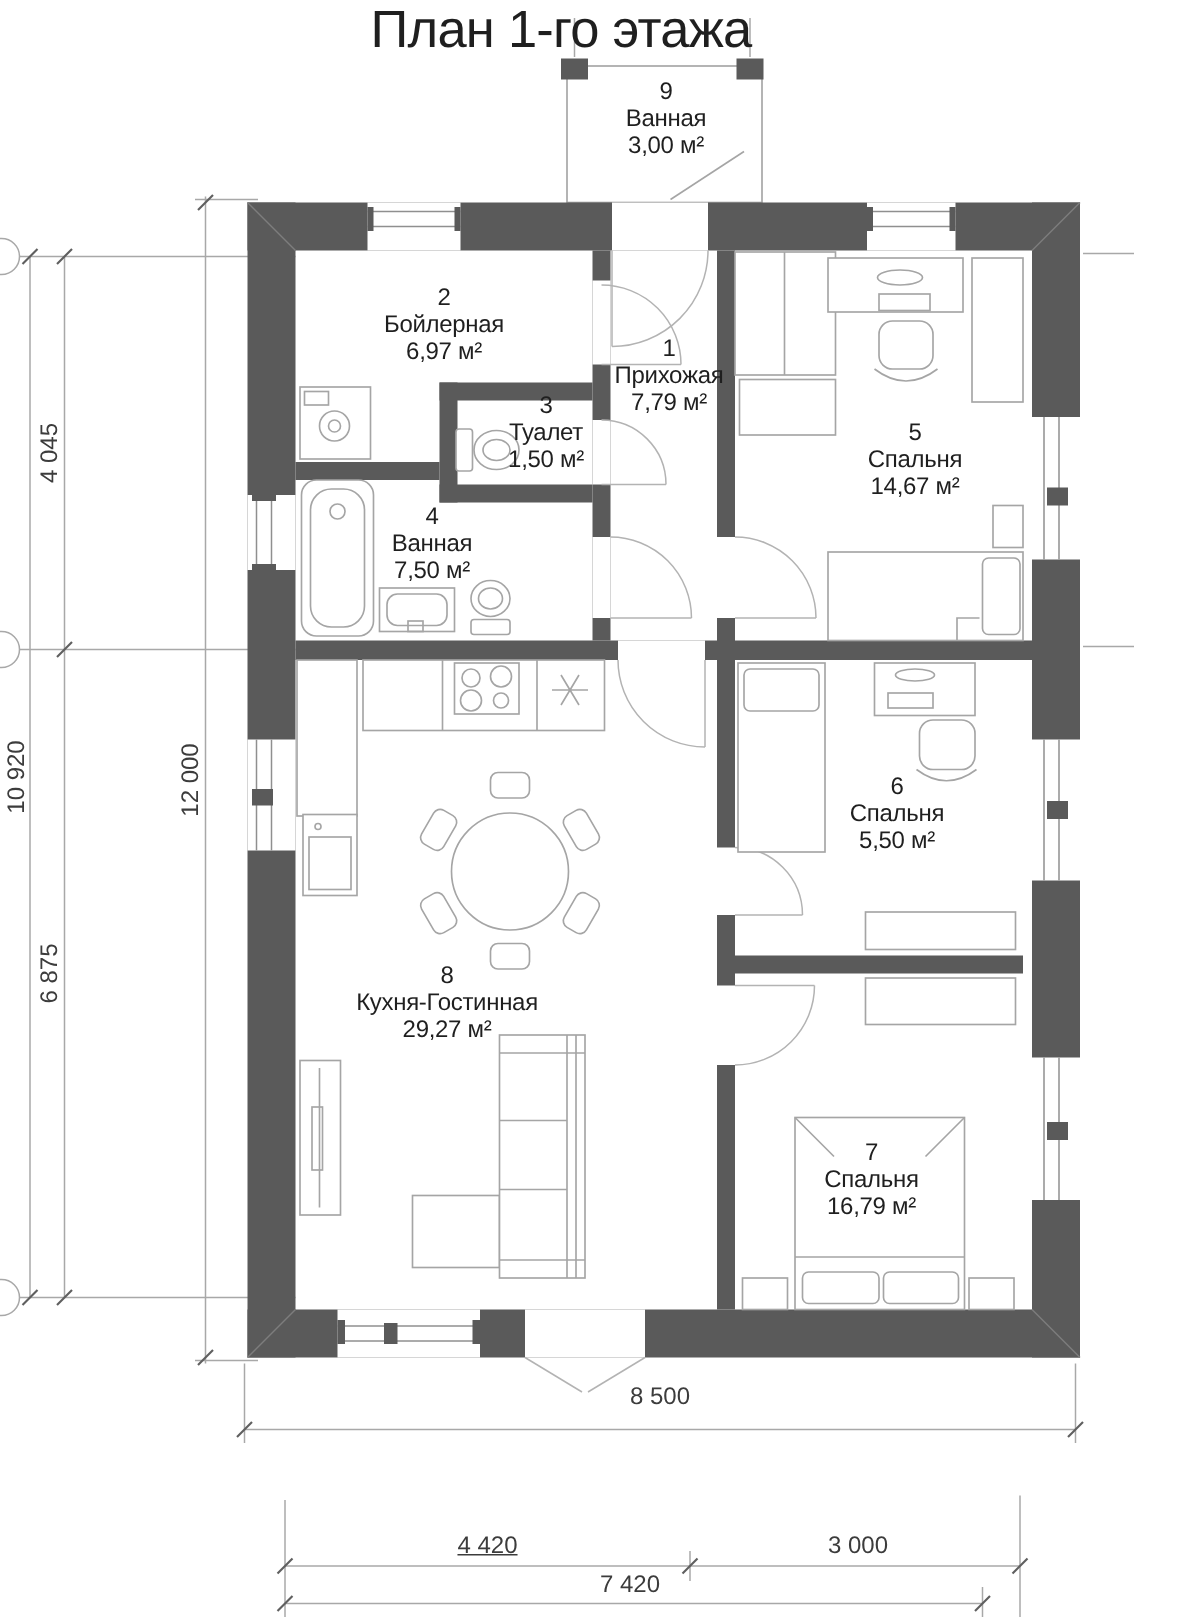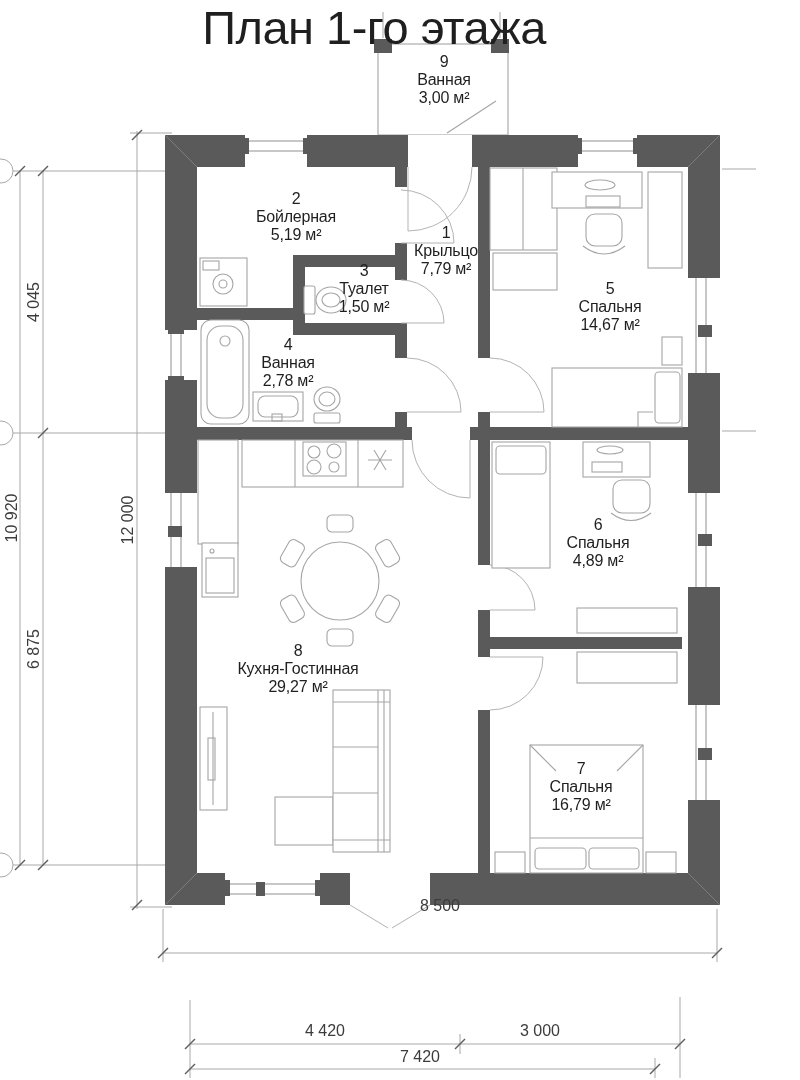--- a/index.html
+++ b/index.html
@@ -14,21 +14,21 @@
   .fur{fill:none;stroke:var(--furniture);stroke-width:1.1;}
   .furw{fill:#ffffff;stroke:var(--furniture);stroke-width:1.1;}
   .glyph{stroke:#8f8f8f;stroke-width:1;fill:none;}
   .mull{fill:var(--wall);}
   .door{stroke:#b3b3b3;stroke-width:1;fill:none;}
   .dim{stroke:var(--dimension);stroke-width:1;fill:none;}
   .tick{stroke:#5f5f5f;stroke-width:1.4;fill:none;}
   .miter{stroke:#7d7d7d;stroke-width:1;}
   .bubble{fill:#fff;stroke:var(--dimension);stroke-width:1;}
   .title{position:absolute;left:374px;top:0px;transform:translateX(-50%);
-         font-size:47px;letter-spacing:-0.5px;white-space:nowrap;}
+         font-size:35px;letter-spacing:-0.5px;white-space:nowrap;}
   .room-label{position:absolute;transform:translateX(-50%);text-align:center;
               font-size:16px;line-height:18px;letter-spacing:-0.2px;white-space:nowrap;}
   .dim-label{position:absolute;font-size:16px;color:#3c3c3c;white-space:nowrap;
              transform:translate(-50%,-50%);}
   .dim-label.vert{transform:translate(-50%,-50%) rotate(-90deg);}
 </style>
 </head>
 <body>
 
 <div class="page">
@@ -353,47 +353,47 @@
         <line class="fur" x1="333" y1="747" x2="378" y2="747"></line>
         <line class="fur" x1="333" y1="793" x2="378" y2="793"></line>
       </g>
     </g>
   </svg>
 
   <div class="title">План 1-го этажа</div>
 
   <div class="room-label" style="left:446px;top:224px;">
     <div>1</div>
-    <div>Крыльцо</div>
+    <div>Прихожая</div>
     <div>7,79 м²</div>
   </div>
   <div class="room-label" style="left:296px;top:190px;">
     <div>2</div>
     <div>Бойлерная</div>
-    <div>5,19 м²</div>
+    <div>6,97 м²</div>
   </div>
   <div class="room-label" style="left:364px;top:262px;">
     <div>3</div>
     <div>Туалет</div>
     <div>1,50 м²</div>
   </div>
   <div class="room-label" style="left:288px;top:336px;">
     <div>4</div>
     <div>Ванная</div>
-    <div>2,78 м²</div>
+    <div>7,50 м²</div>
   </div>
   <div class="room-label" style="left:610px;top:280px;">
     <div>5</div>
     <div>Спальня</div>
     <div>14,67 м²</div>
   </div>
   <div class="room-label" style="left:598px;top:516px;">
     <div>6</div>
     <div>Спальня</div>
-    <div>4,89 м²</div>
+    <div>5,50 м²</div>
   </div>
   <div class="room-label" style="left:581px;top:760px;">
     <div>7</div>
     <div>Спальня</div>
     <div>16,79 м²</div>
   </div>
   <div class="room-label" style="left:298px;top:642px;">
     <div>8</div>
     <div>Кухня-Гостинная</div>
     <div>29,27 м²</div>
@@ -401,17 +401,17 @@
   <div class="room-label" style="left:444px;top:53px;">
     <div>9</div>
     <div>Ванная</div>
     <div>3,00 м²</div>
   </div>
 
   <div class="dim-label vert" style="left:128px;top:520px;">12 000</div>
   <div class="dim-label vert" style="left:12px;top:518px;">10 920</div>
   <div class="dim-label vert" style="left:34px;top:302px;">4 045</div>
   <div class="dim-label vert" style="left:34px;top:649px;">6 875</div>
-  <div class="dim-label" style="left:440px;top:906px;">8 500</div>
-  <div class="dim-label" style="left:325px;top:1031px;">4 420</div>
-  <div class="dim-label" style="left:540px;top:1031px;">3 000</div>
+  <div class="dim-label" style="left:440px;top:932px;">8 500</div>
+  <div class="dim-label" style="left:325px;top:1031px;text-decoration:underline;">4 420</div>
+  <div class="dim-label" style="left:572px;top:1031px;">3 000</div>
   <div class="dim-label" style="left:420px;top:1057px;">7 420</div>
 </div>
 
 </body></html>

